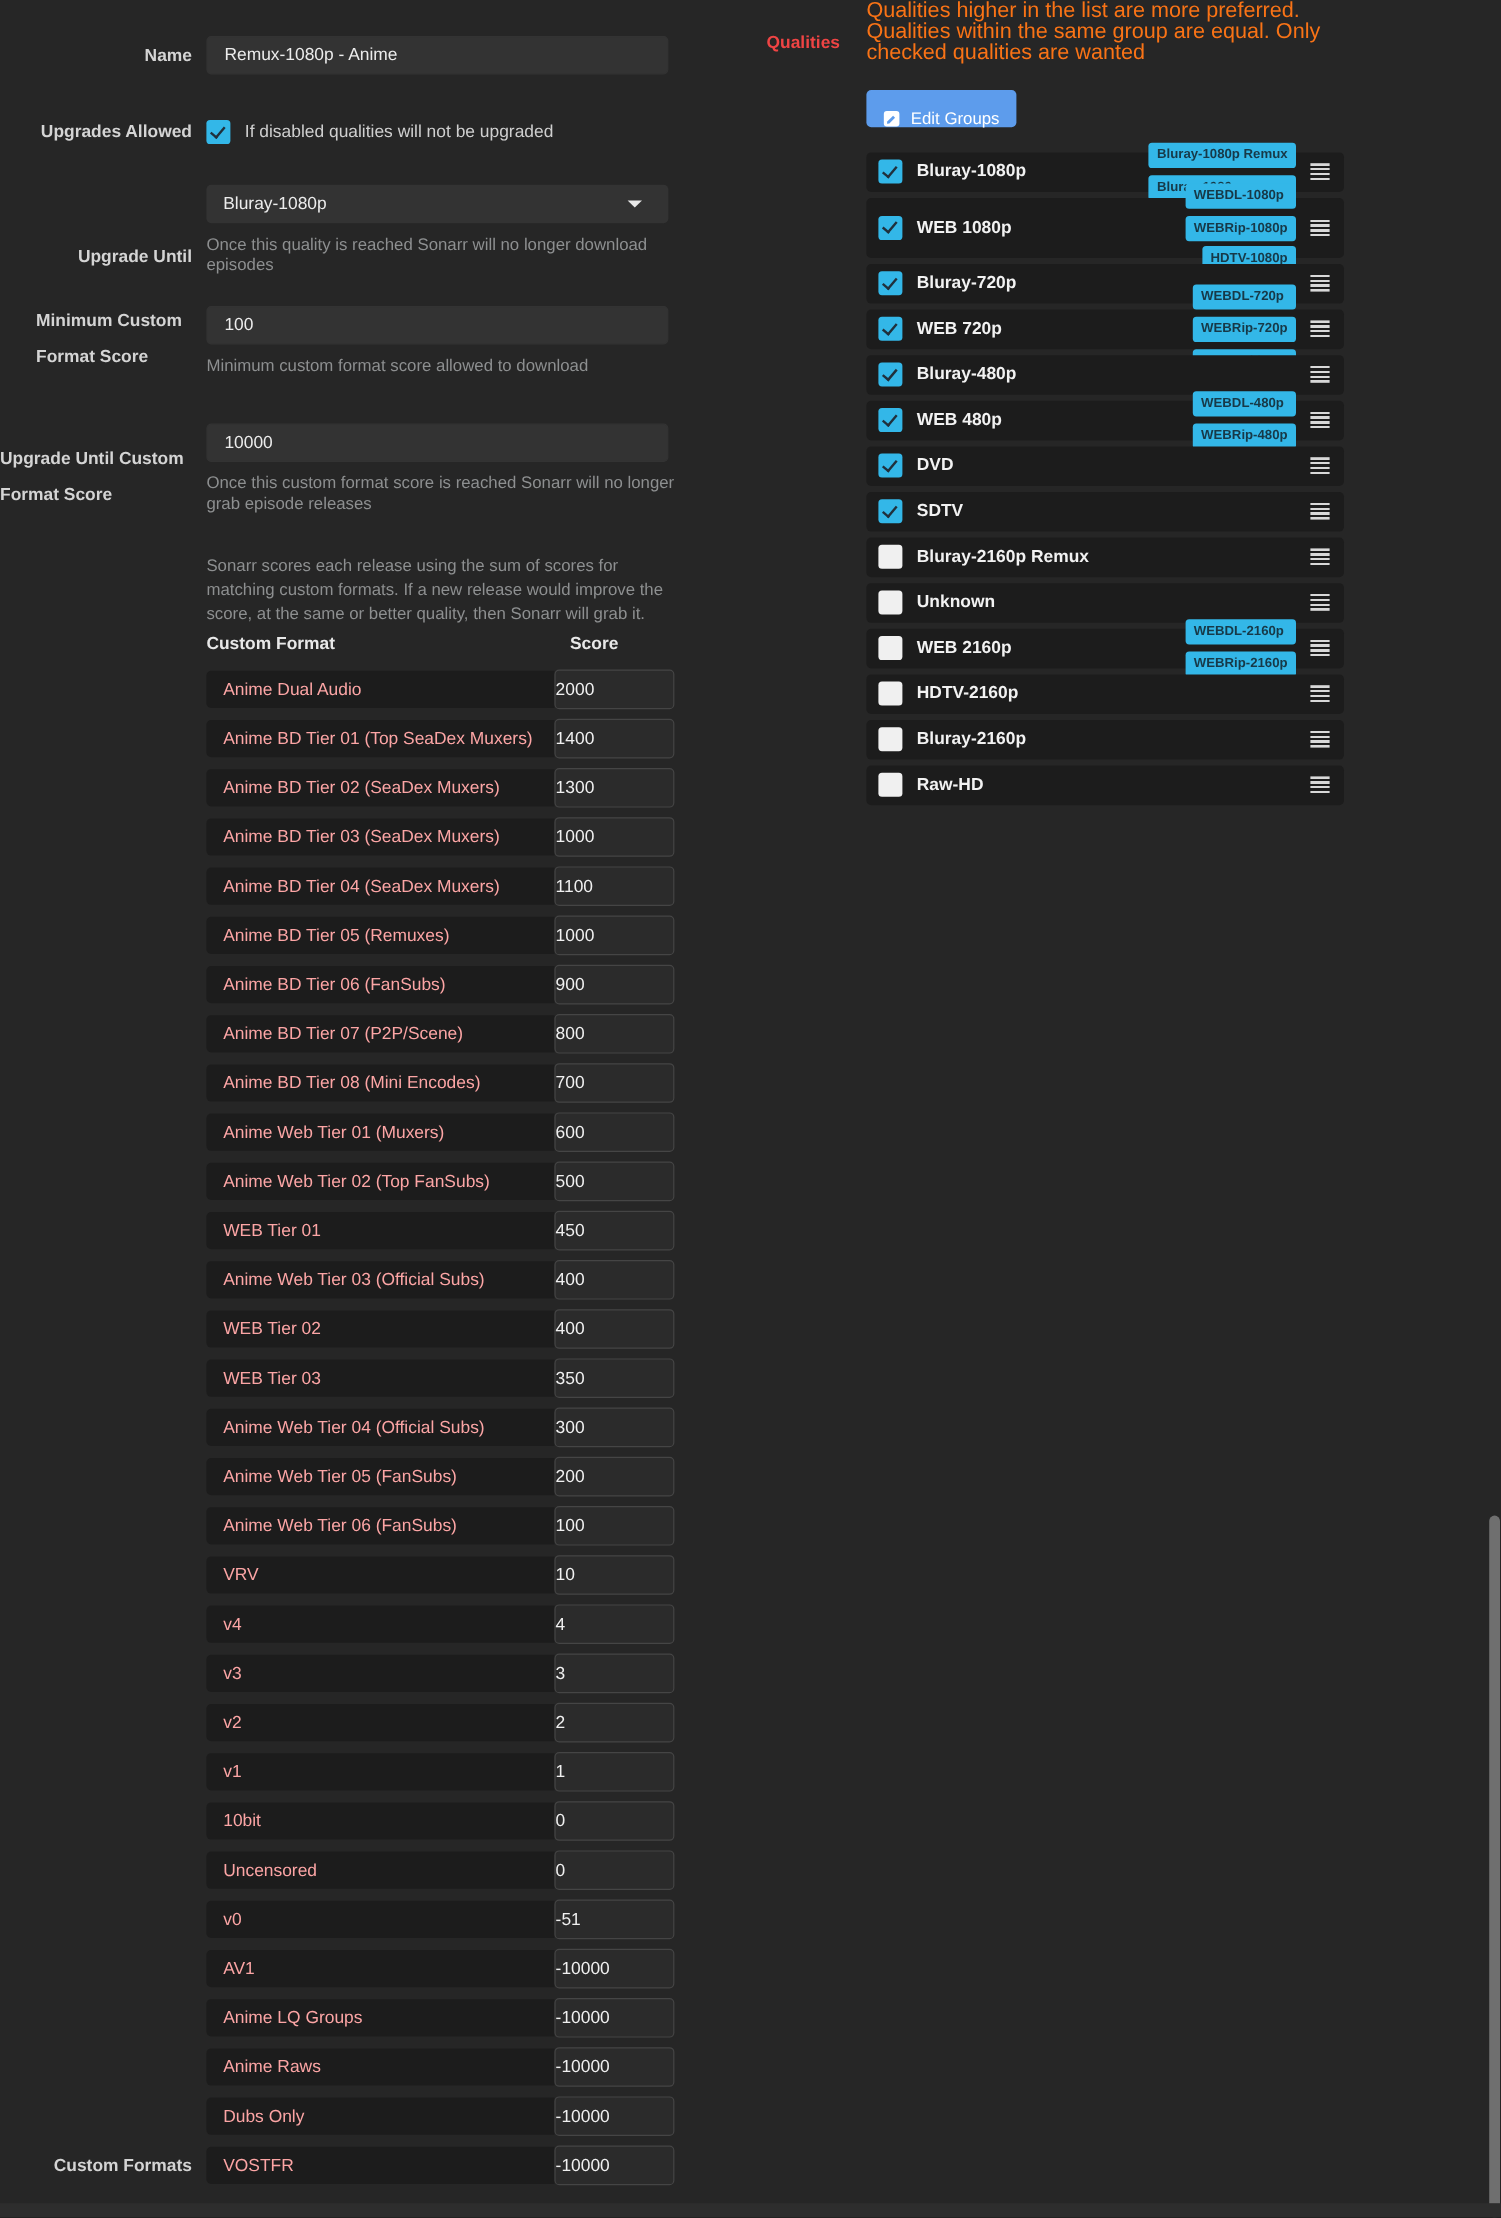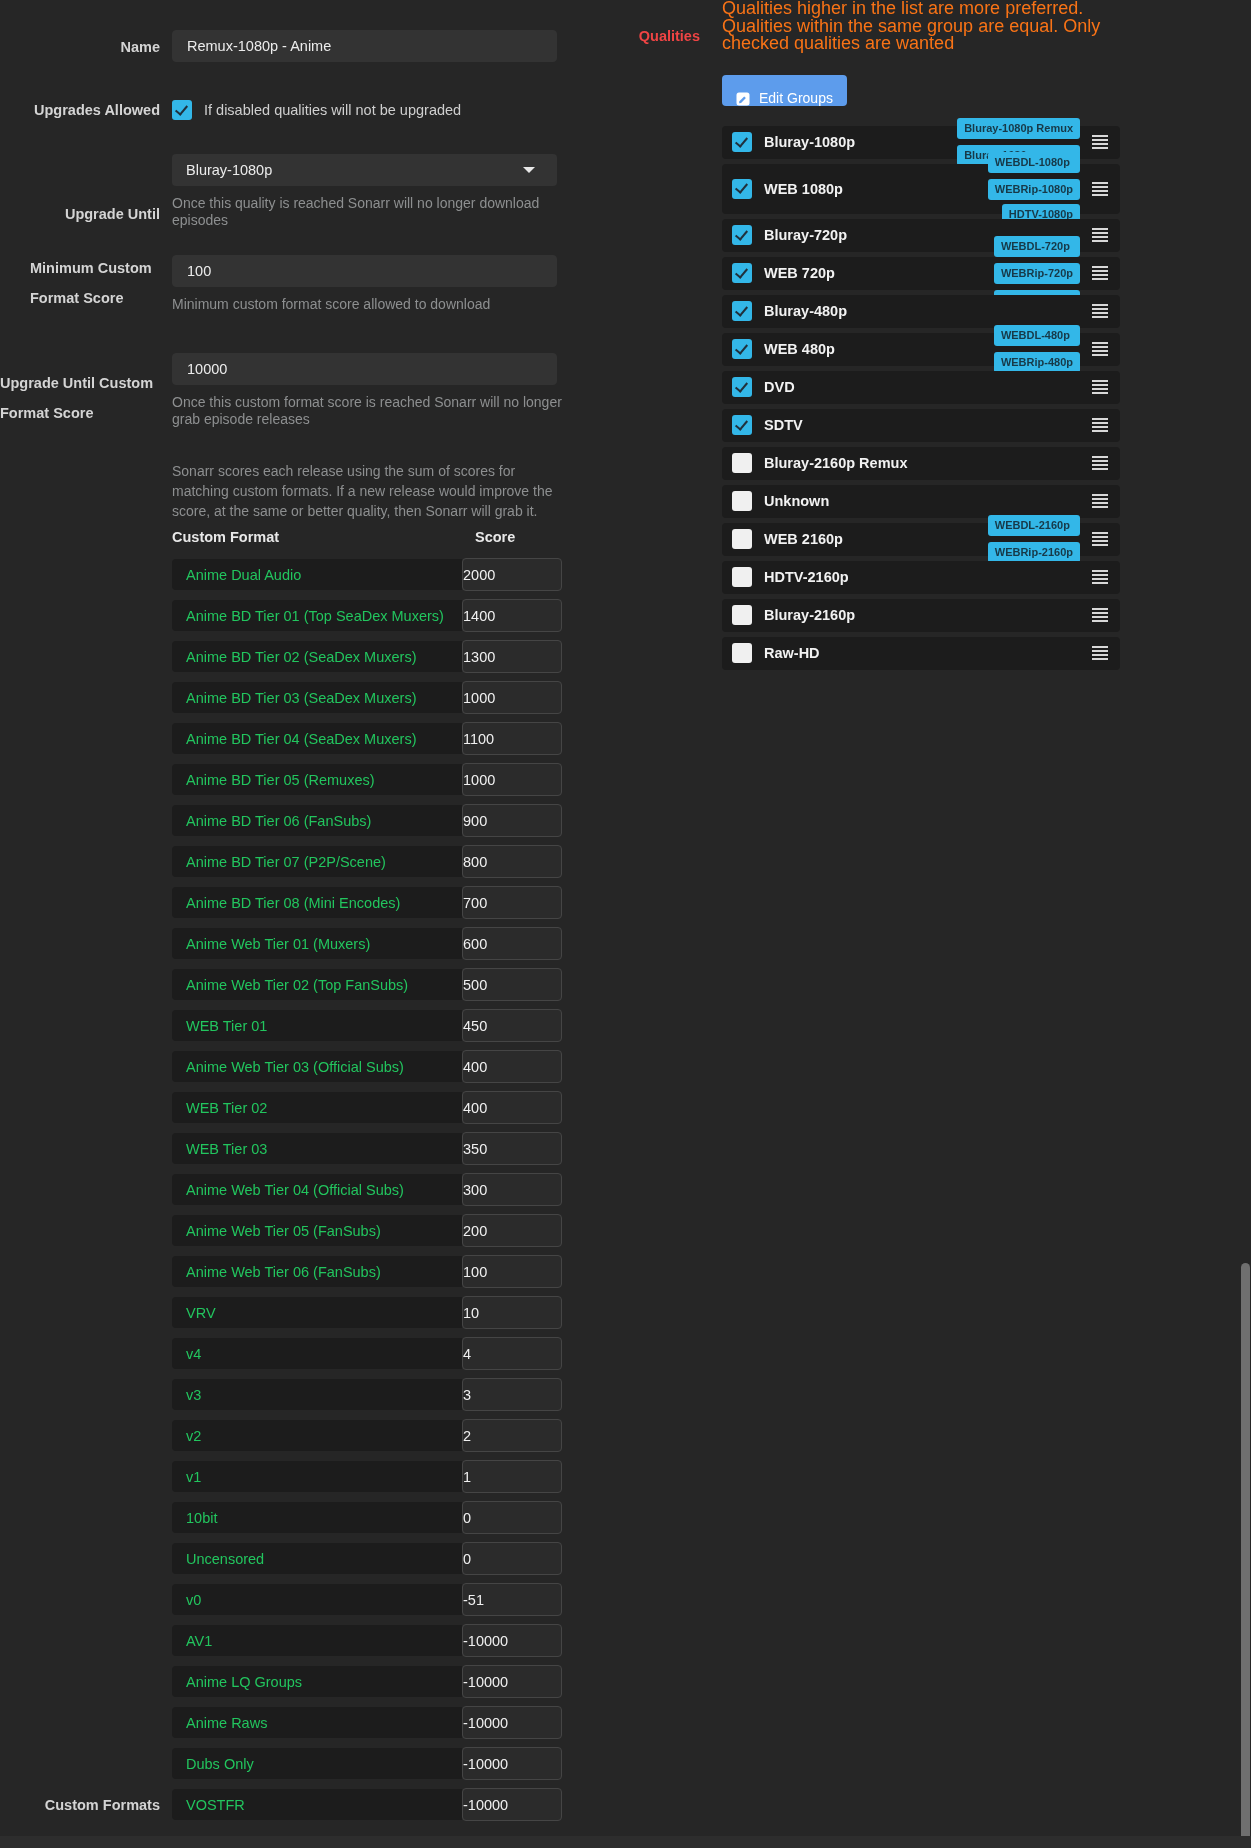--- a/index.html
+++ b/index.html
@@ -34,21 +34,21 @@
                      border:solid #20303c; border-width:0 2.5px 2.5px 0; transform:rotate(40deg); }
   .checkbox.unchecked { background:#f0f0f0; }
   .checkbox.unchecked::after { display:none; }
 
   
   .cf-head { display:flex; margin-top:8px; }
   .cf-head .h1 { flex:1; color:#e8e8e8; font-size:14.5px; font-weight:700; }
   .cf-head .h2 { flex:0 0 100px; color:#e8e8e8; font-size:14.5px; font-weight:700; padding-left:13px; }
   .cf-rows { margin-top:14px; display:flex; flex-direction:column; gap:10px; }
   .cf-row { display:flex; height:31px; }
-  .cf-name { flex:1; background:#1c1c1c; border-radius:4px 0 0 4px; color:#22c55e; font-size:14.5px;
+  .cf-name { flex:1; background:#1c1c1c; border-radius:4px 0 0 4px; color:#fca5a5; font-size:14.5px;
              display:flex; align-items:center; padding-left:14px; }
   .cf-score { flex:0 0 100px; background:#2b2b2b; border:1px solid #454545; border-radius:4px;
               color:#f0f0f0; font-size:14.5px; display:flex; align-items:center; padding-left:0;
               margin:-1px 0; cursor:text; }
 
   
   .q-desc { color:#f97316; font-size:18px; line-height:17.5px; width:398px; }
   .q-grid { display:grid; grid-template-columns:160px 398px; column-gap:22px; }
   .q-label { grid-column:1; text-align:right; color:#ef4444; font-size:14.5px; font-weight:700;
              padding-top:28px; line-height:17.5px; }

